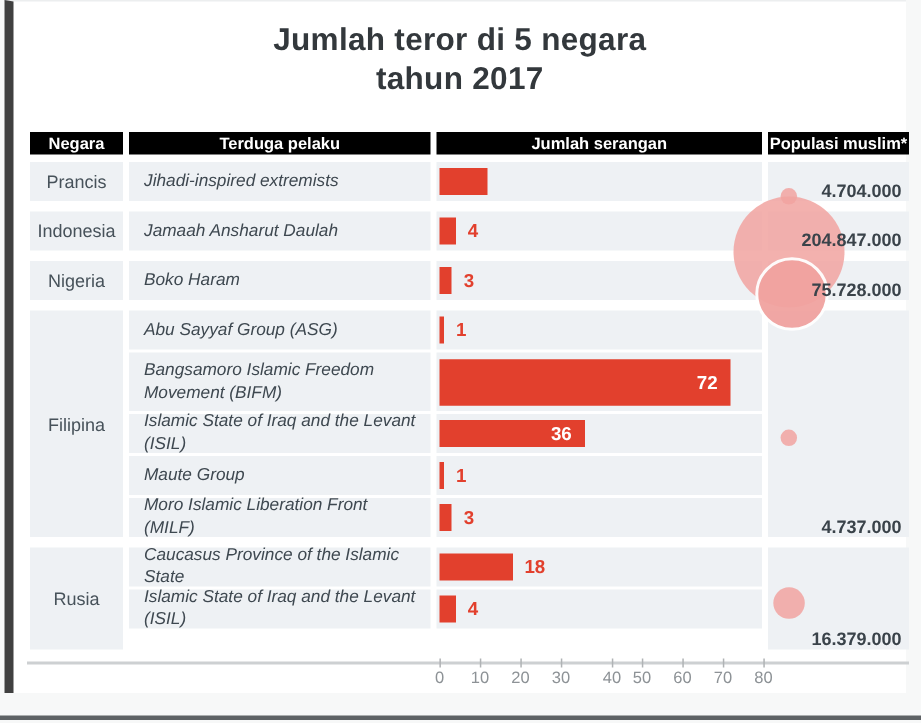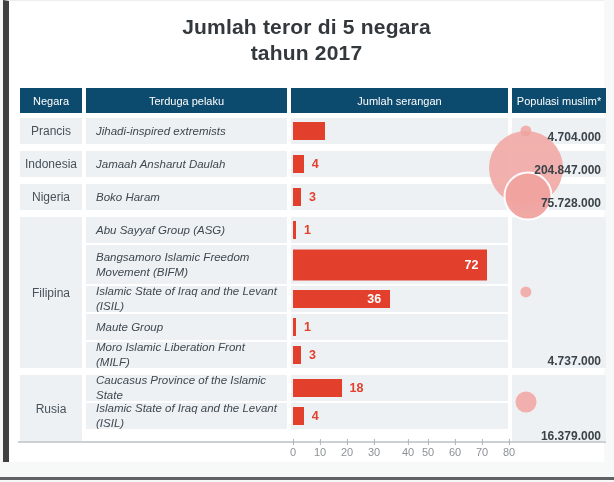--- a/index.html
+++ b/index.html
@@ -12,21 +12,21 @@
   .title{position:absolute;top:13px;left:0;width:100%;text-align:center;
          font-size:21px;font-weight:bold;color:#33383c;line-height:1.22;letter-spacing:.2px;}
 
   .table{position:absolute;left:11px;top:87px;width:586px;height:341px;display:flex;gap:4px;}
   .col{display:flex;flex-direction:column;flex:0 0 auto;}
   .col-negara{width:62px;}
   .col-pelaku{width:201px;}
   .col-serangan{width:217px;}
   .col-populasi{width:94px;}
 
-  .hcell{height:25px;background:#0c4a6e;color:#ffffff;font-size:11px;font-weight:normal;
+  .hcell{height:15px;background:#000000;color:#ffffff;font-size:11px;font-weight:bold;
          display:flex;align-items:center;justify-content:center;flex:0 0 auto;}
   .cell{background:#eef1f4;flex:0 0 auto;box-sizing:border-box;}
   .h26{height:26px}.h39{height:39px}.h151{height:151px}.h54{height:68px}
   .mt5{margin-top:5px}.mt7{margin-top:7px}.mt2{margin-top:2px}
 
   .country{display:flex;align-items:center;justify-content:center;
            color:#47525a;font-size:12px;}
   .actor{display:flex;align-items:center;padding:0 8px 0 10px;
          font-style:italic;font-size:11.5px;color:#3e4850;line-height:1.3;}
   .barcell{position:relative;}

